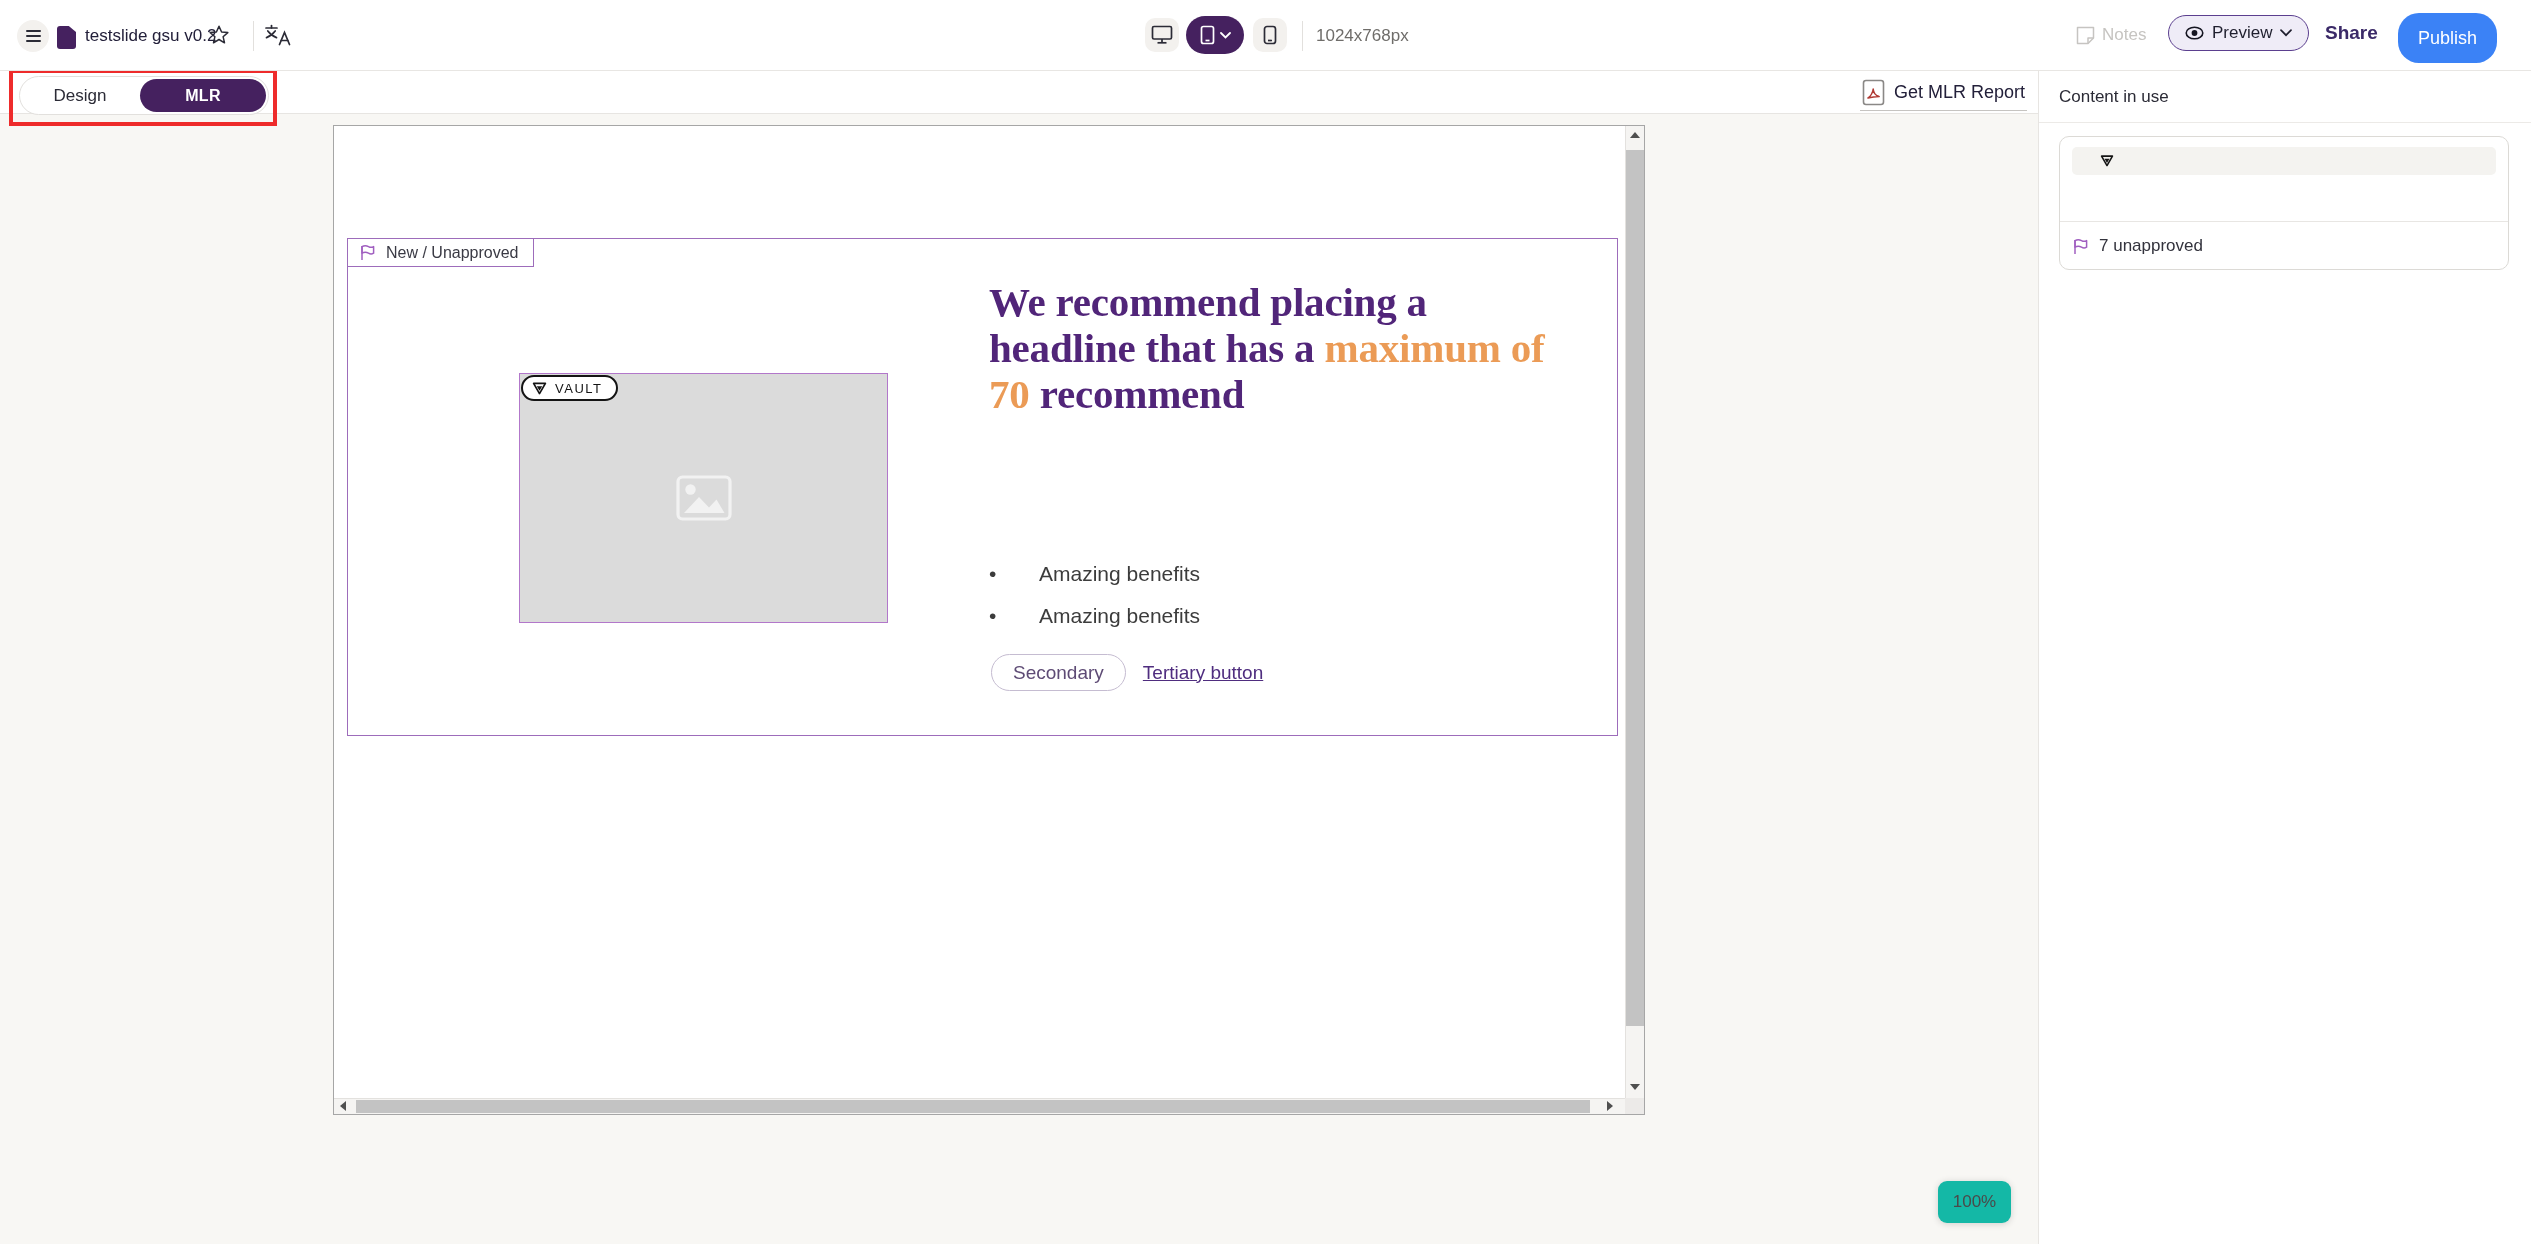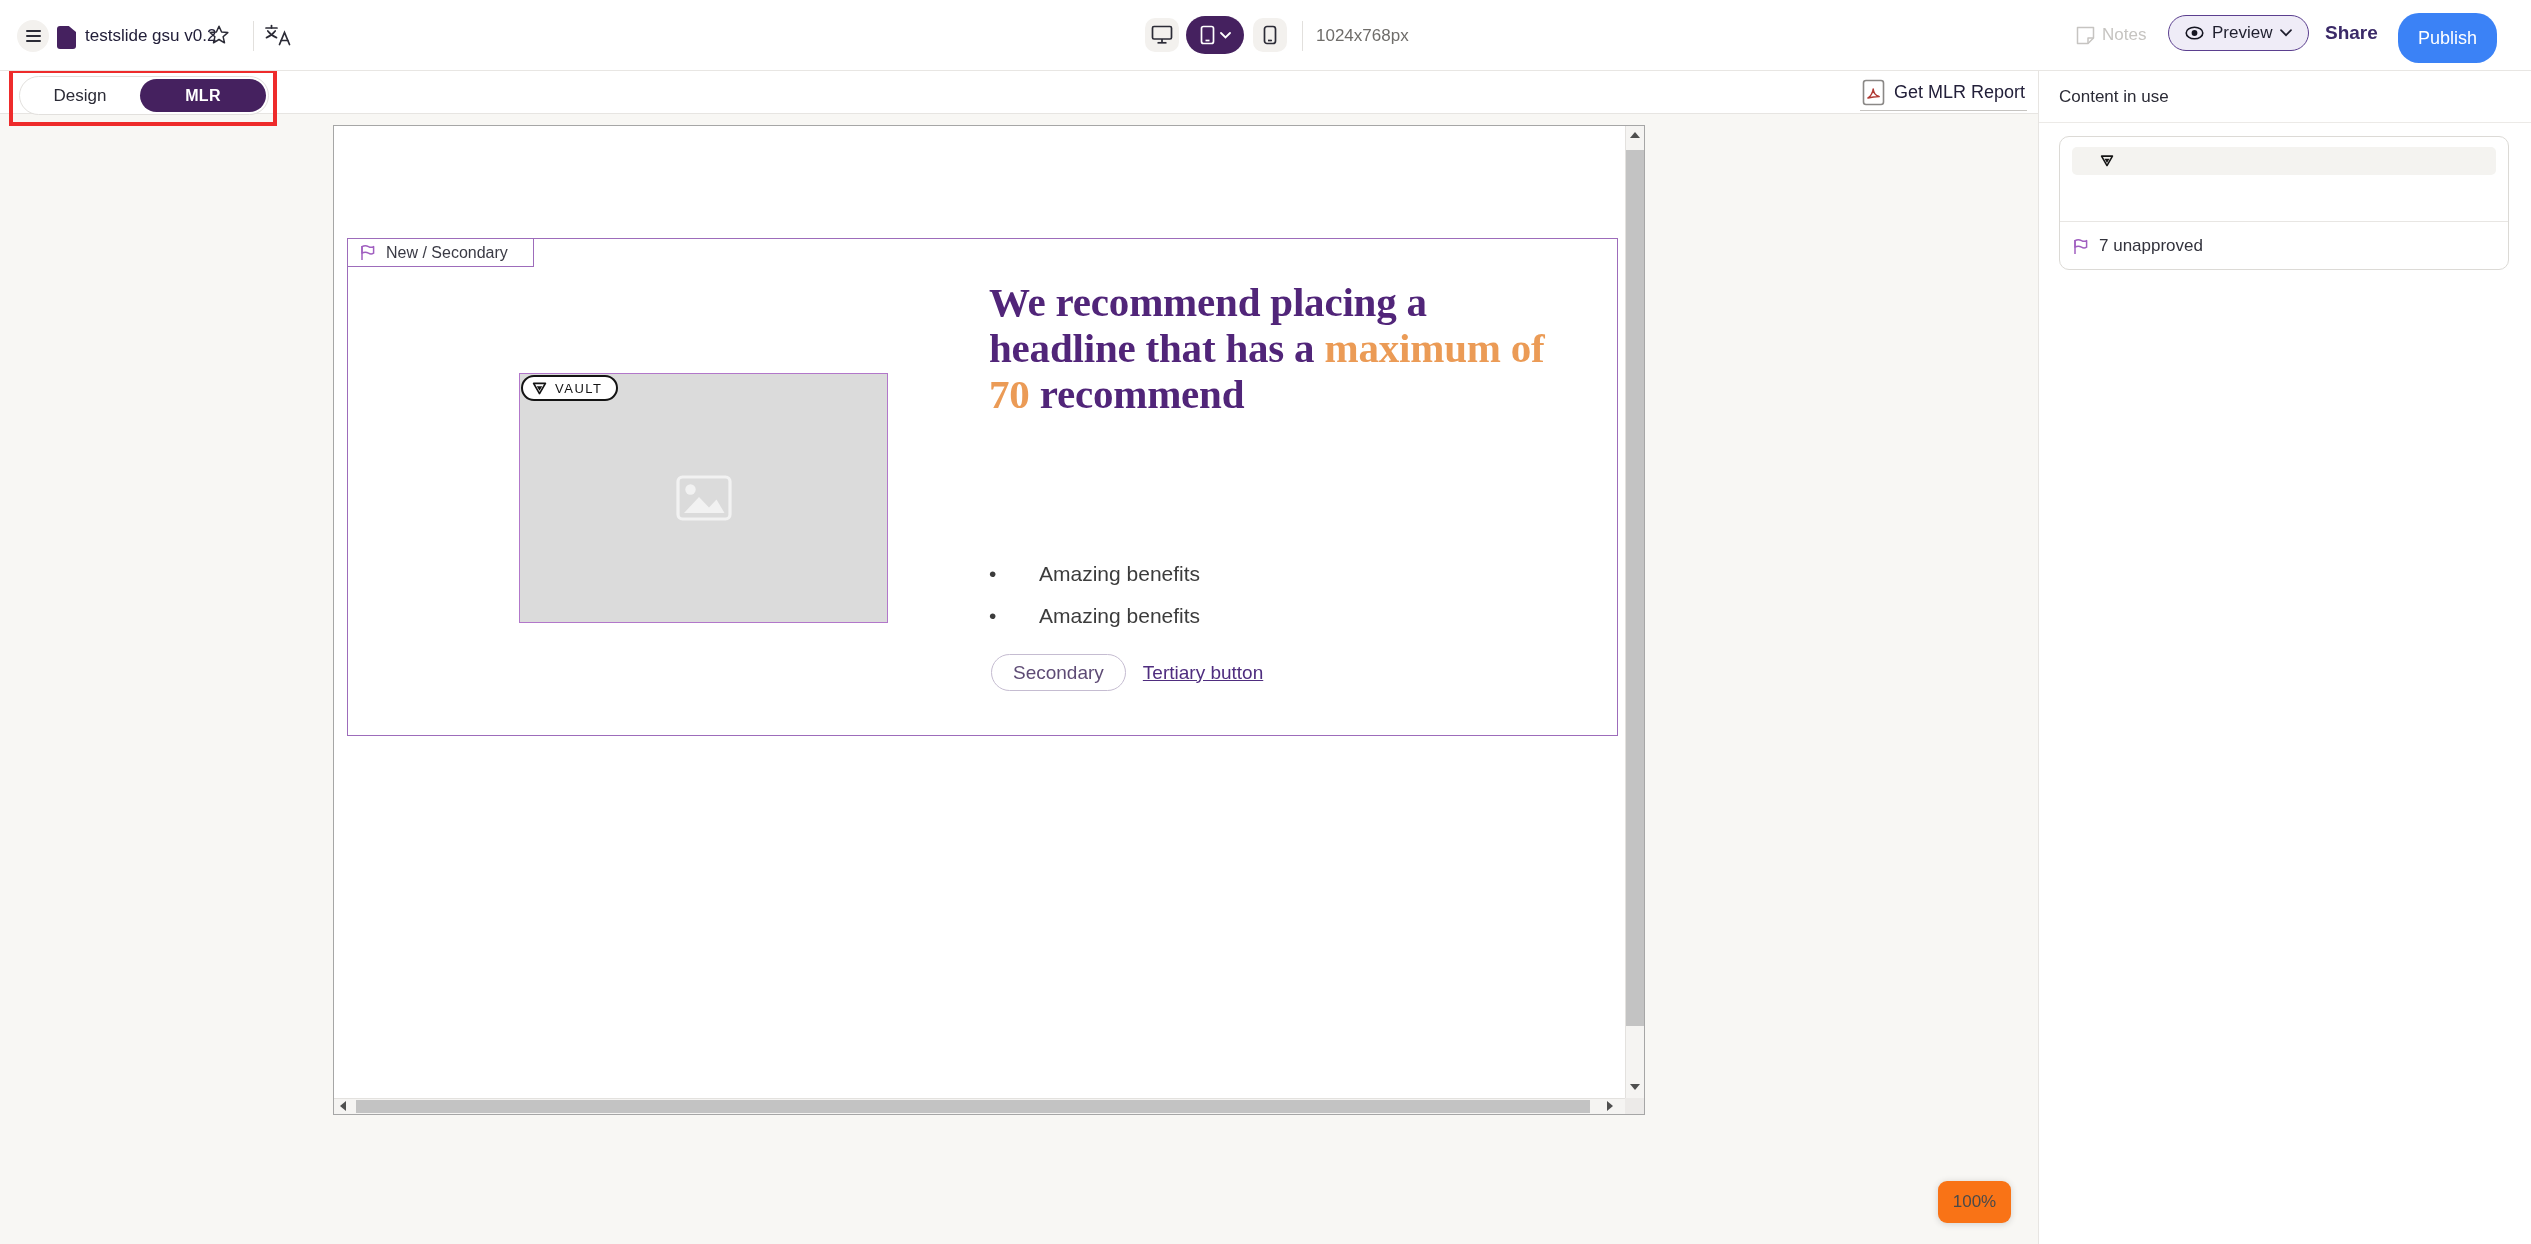--- a/index.html
+++ b/index.html
@@ -72,21 +72,21 @@
 
   .headline{position:absolute;left:655px;top:153px;width:558px;font-family:"Liberation Serif", serif;font-weight:700;font-size:41px;line-height:46px;color:#512579;letter-spacing:-0.2px;}
   .headline .hl{color:#eb9b56;}
   .desc{position:absolute;left:655px;top:318px;width:565px;font-size:21px;line-height:26px;color:#8f8f8f;}
   .bullet-row{position:absolute;left:655px;width:500px;display:flex;align-items:flex-start;font-size:21px;color:#3c3c3c;}
   .bullet-row::before{content:"•";width:50px;color:#3c3c3c;font-size:21px;}
   .btn-row{position:absolute;left:657px;top:528px;display:flex;align-items:center;gap:17px;}
   .secondary-btn{height:37px;padding:0 21px;border:1.5px solid #c5bcd1;border-radius:19px;background:#fff;font-size:19px;color:#5e4b75;cursor:pointer;box-sizing:border-box;}
   .tertiary-btn{font-size:19px;color:#4f2d7f;text-decoration:underline;cursor:pointer;background:none;border:none;padding:0;}
 
-  .zoom-badge{position:absolute;left:1938px;top:1181px;width:73px;height:42px;background:#f97316;border-radius:9px;box-shadow:0 1px 7px rgba(0,0,0,.16);display:flex;align-items:center;justify-content:center;font-size:17px;color:#4a4a4a;z-index:3;}
+  .zoom-badge{position:absolute;left:1938px;top:1181px;width:73px;height:42px;background:#14b8a6;border-radius:9px;box-shadow:0 1px 7px rgba(0,0,0,.16);display:flex;align-items:center;justify-content:center;font-size:17px;color:#4a4a4a;z-index:3;}
 </style>
 </head>
 <body>
 
 <div class="topbar">
   <div class="circle-btn" style="left:17px;top:20px;">
     <span class="burger">
         <i></i>
         <i></i>
         <i></i>
@@ -185,21 +185,21 @@
 <div class="canvas">
 
   <div class="section-outline"></div>
   <div class="section-label">
     <svg width="18" height="17" viewBox="0 0 18 17">
       <g fill="none" stroke="#a05fc0" stroke-width="1.5" stroke-linejoin="round">
         <path d="M3 16 V2"></path>
         <path d="M3 2.6 c2.2-1.3 4.3-1.3 6.5 0 c1.7 1 3.4 1 5.1 0 V9.2 c-1.7 1-3.4 1-5.1 0 c-2.2-1.3-4.3-1.3-6.5 0 z"></path>
       </g>
     </svg>
-    <span>New / Secondary</span>
+    <span>New / Unapproved</span>
   </div>
 
   <div class="img-ph">
     <div class="vault-tag">
       <svg width="15" height="13" viewBox="0 0 15 13">
         <path d="M1.6 1.4 h11.8 L7.5 11.6 z" fill="none" stroke="#141414" stroke-width="1.7" stroke-linejoin="round"></path>
         <path d="M4.8 4.2 h5.4 L7.5 8.8 z" fill="#141414"></path>
       </svg>
       <span>VAULT</span>
     </div>

